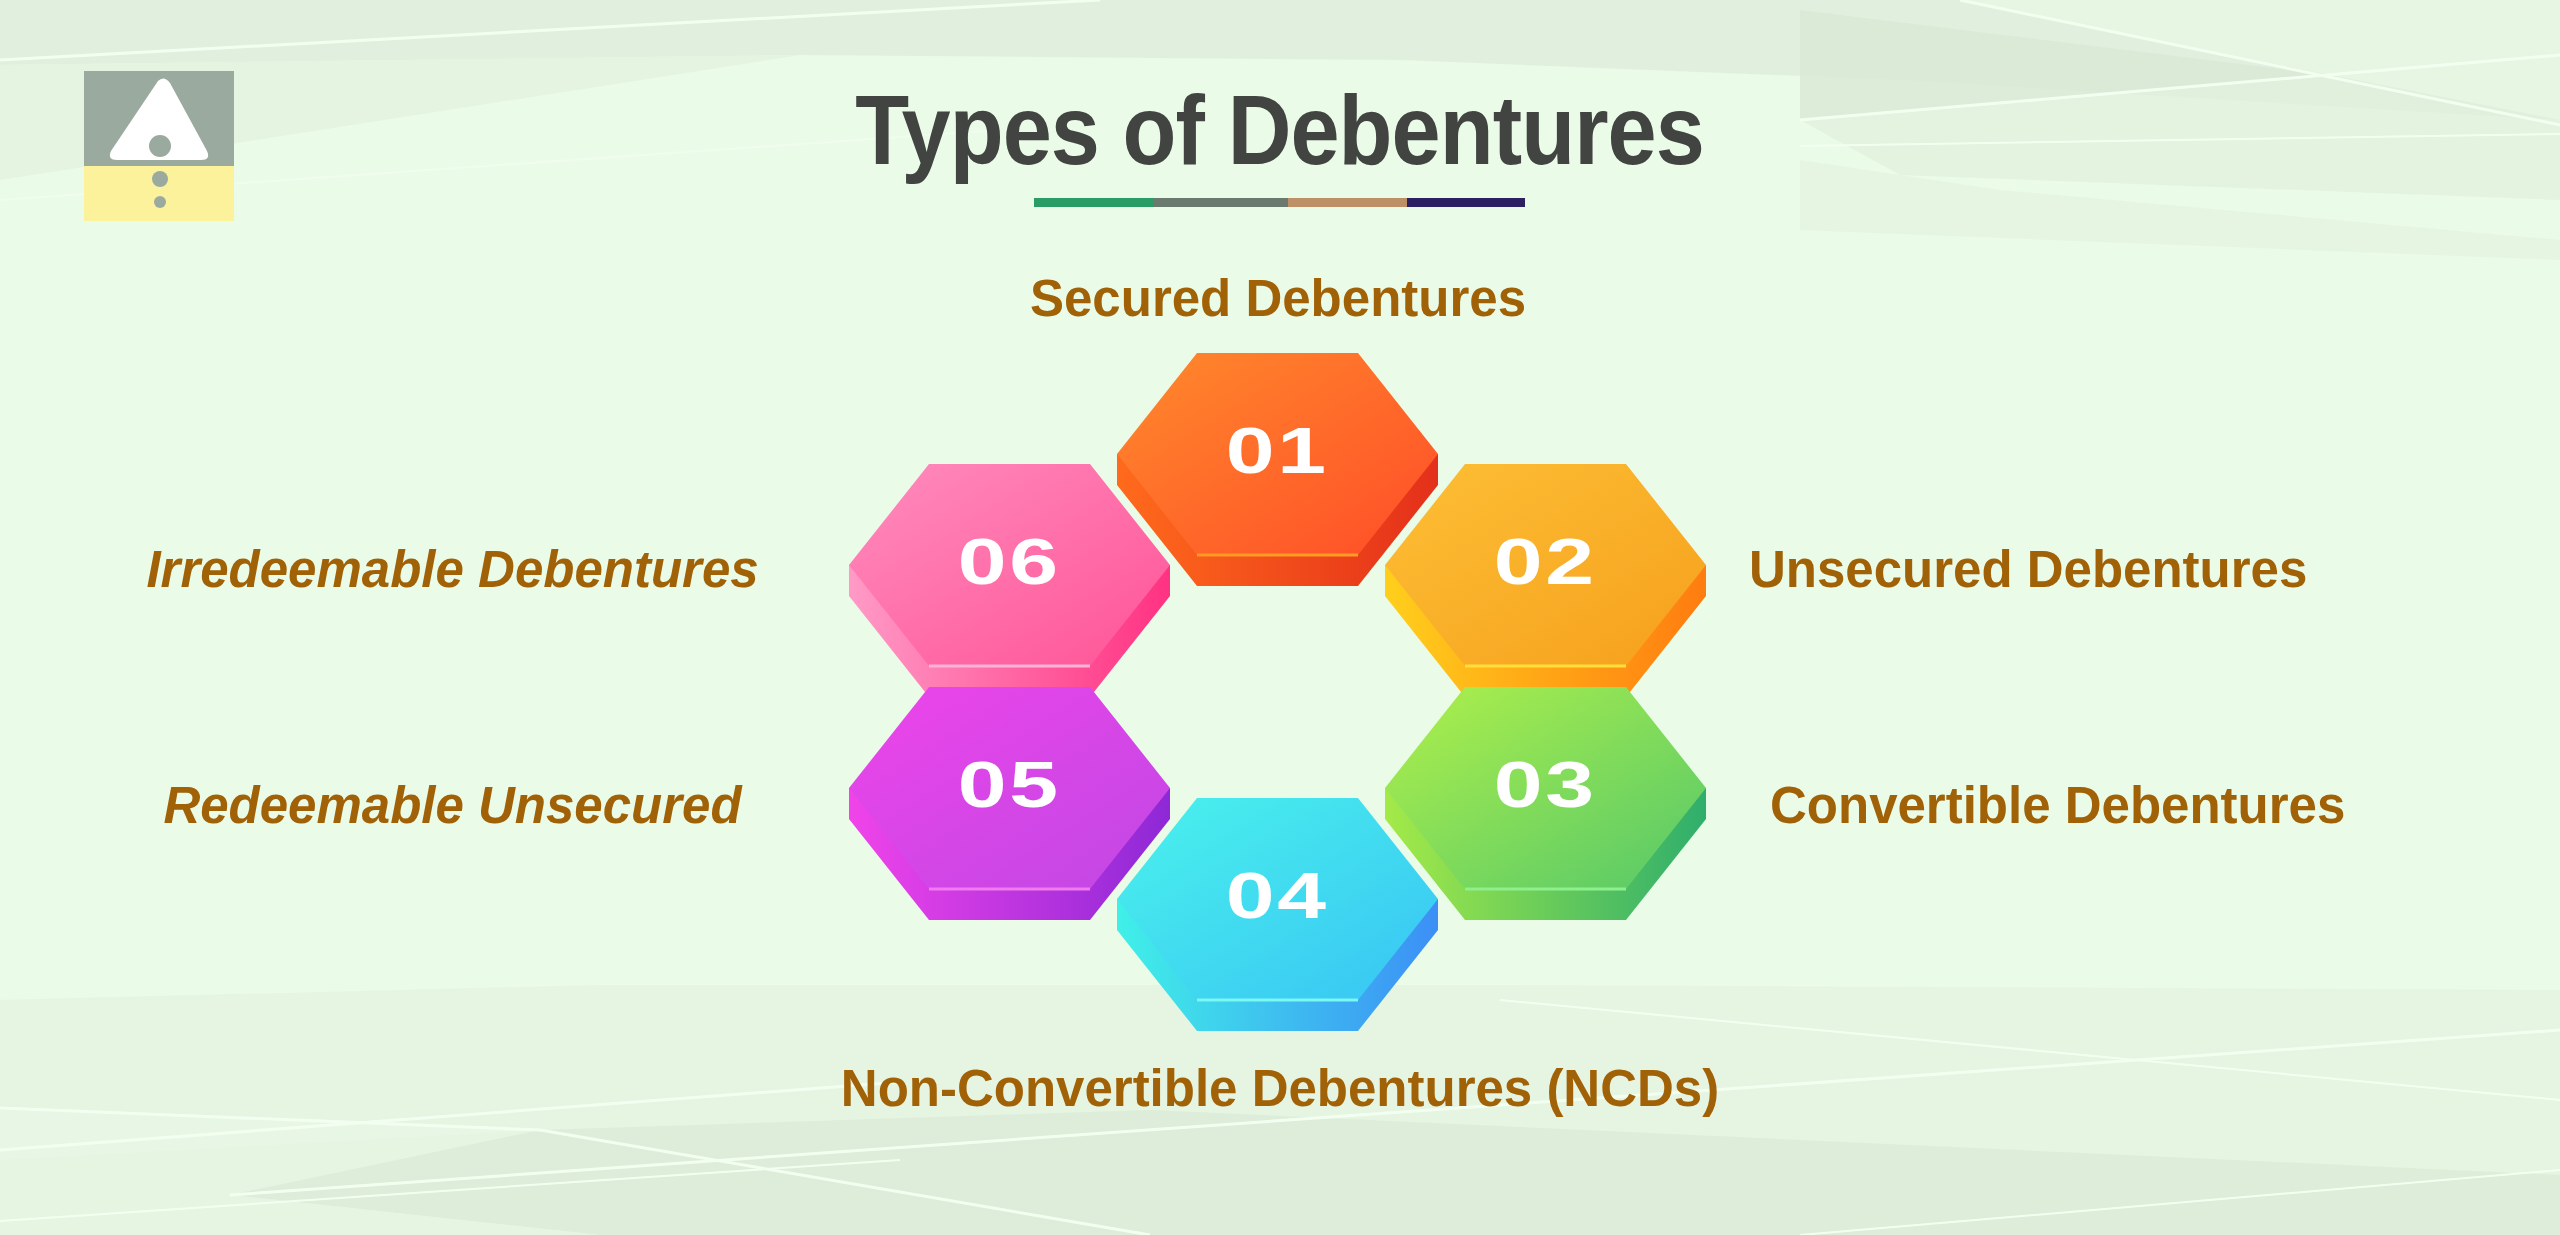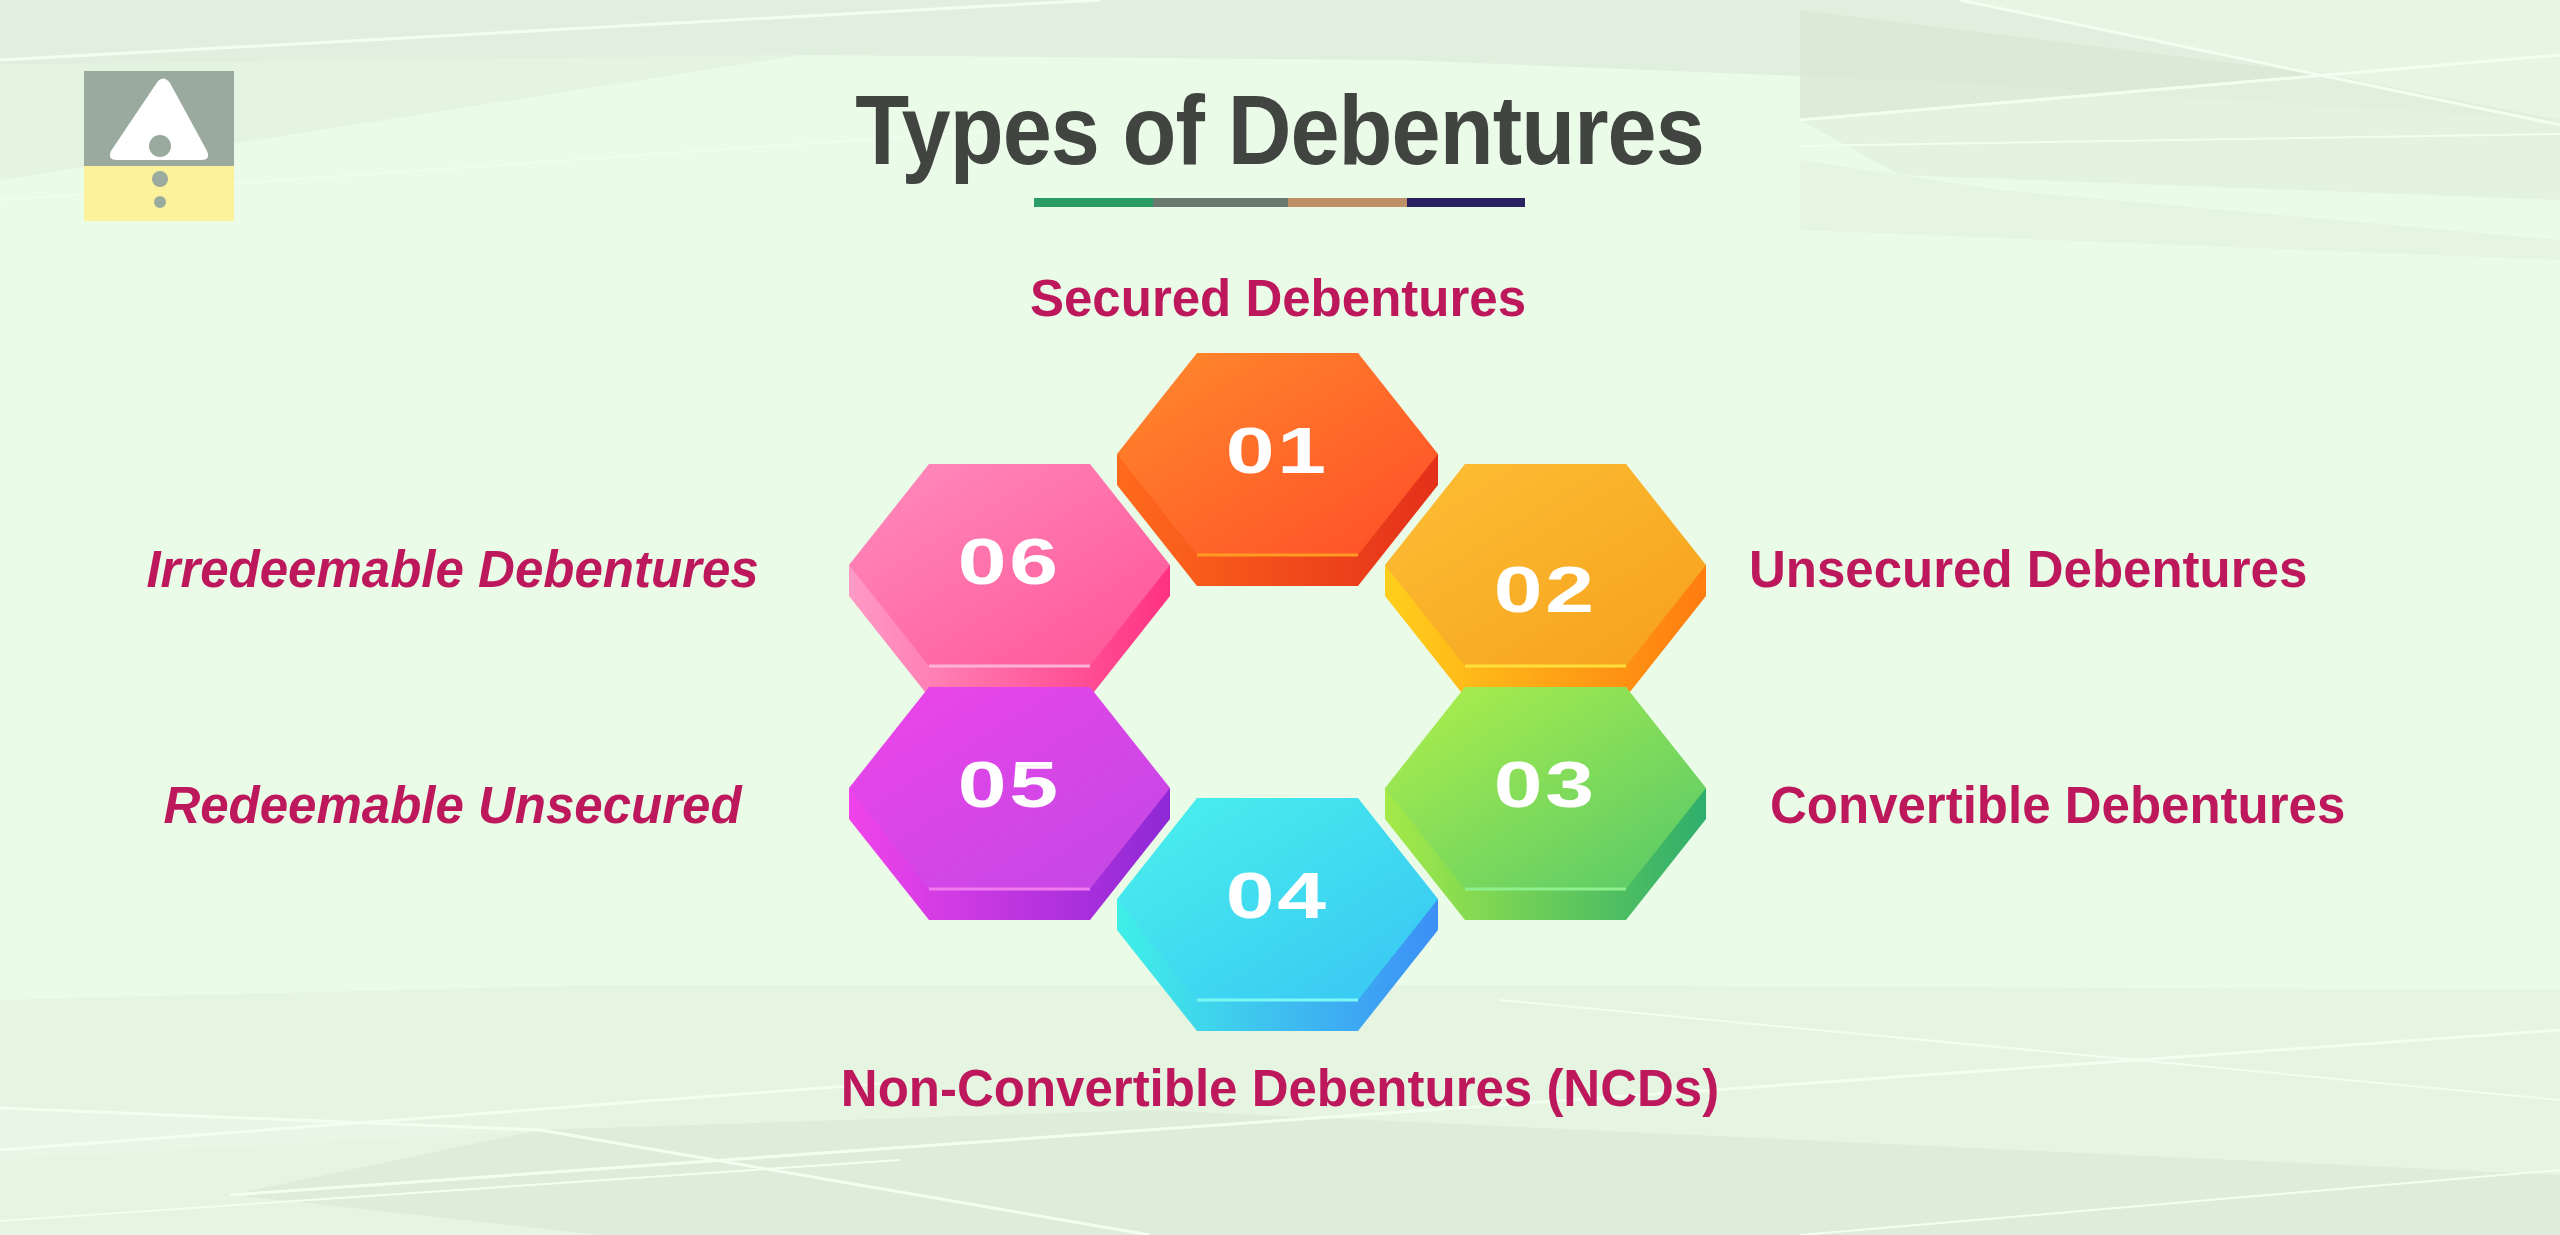--- a/index.html
+++ b/index.html
@@ -15,21 +15,21 @@
     text-align: center; font-weight: bold; font-size: 98px; line-height: 120px;
     color: #414441; letter-spacing: -1px;
   }
   .title span { display: inline-block; transform: scaleX(0.9); transform-origin: center; }
   .underline {
     position: absolute; left: 1034px; top: 198px; height: 9px; width: 491px;
     display: flex; z-index: 2;
   }
   .underline div { height: 9px; }
   .label {
-    position: absolute; z-index: 2; font-weight: bold; color: #be185d;
+    position: absolute; z-index: 2; font-weight: bold; color: #a16207;
     font-size: 51px; line-height: 60px; white-space: nowrap;
   }
   .label.left { text-align: center; font-style: italic; }
   .label.center { text-align: center; }
   .hexlayer { position: absolute; left: 0; top: 0; z-index: 1; }
   .num {
     position: absolute; z-index: 3; color: #ffffff; font-weight: bold;
     font-size: 65px; line-height: 70px; text-align: center; width: 321px;
     letter-spacing: 2px;
   }
@@ -167,21 +167,21 @@
   </g>
 
   <g transform="translate(1117,798)">
     <polygon points="0,101 0,132 80,233 241,233 321,132 321,101" fill="url(#s4)"></polygon>
     <polygon points="80,0 241,0 321,101 241,202 80,202 0,101" fill="url(#g4)"></polygon>
     <line x1="80" y1="202" x2="241" y2="202" stroke="#7af8f4" stroke-width="3"></line>
   </g>
 </svg>
 
 <div class="num" style="left:1117px; top:416px;"><span>01</span></div>
-<div class="num" style="left:1385px; top:527px;margin-top:28px;"><span>02</span></div>
+<div class="num" style="left:1385px; top:527px;"><span>02</span></div>
 <div class="num" style="left:1385px; top:750px;"><span>03</span></div>
 <div class="num" style="left:1117px; top:861px;"><span>04</span></div>
 <div class="num" style="left:849px; top:750px;"><span>05</span></div>
 <div class="num" style="left:849px; top:527px;"><span>06</span></div>
 
 <div class="label center" style="left:1020px; width:516px; top:269px;">Secured Debentures</div>
 <div class="label" style="left:1749px; top:540px;">Unsecured Debentures</div>
 <div class="label" style="left:1770px; top:776px;">Convertible Debentures</div>
 <div class="label center" style="left:780px; width:1000px; top:1059px;">Non-Convertible Debentures (NCDs)</div>
 <div class="label left" style="left:100px; width:705px; top:776px;">Redeemable Unsecured</div>

